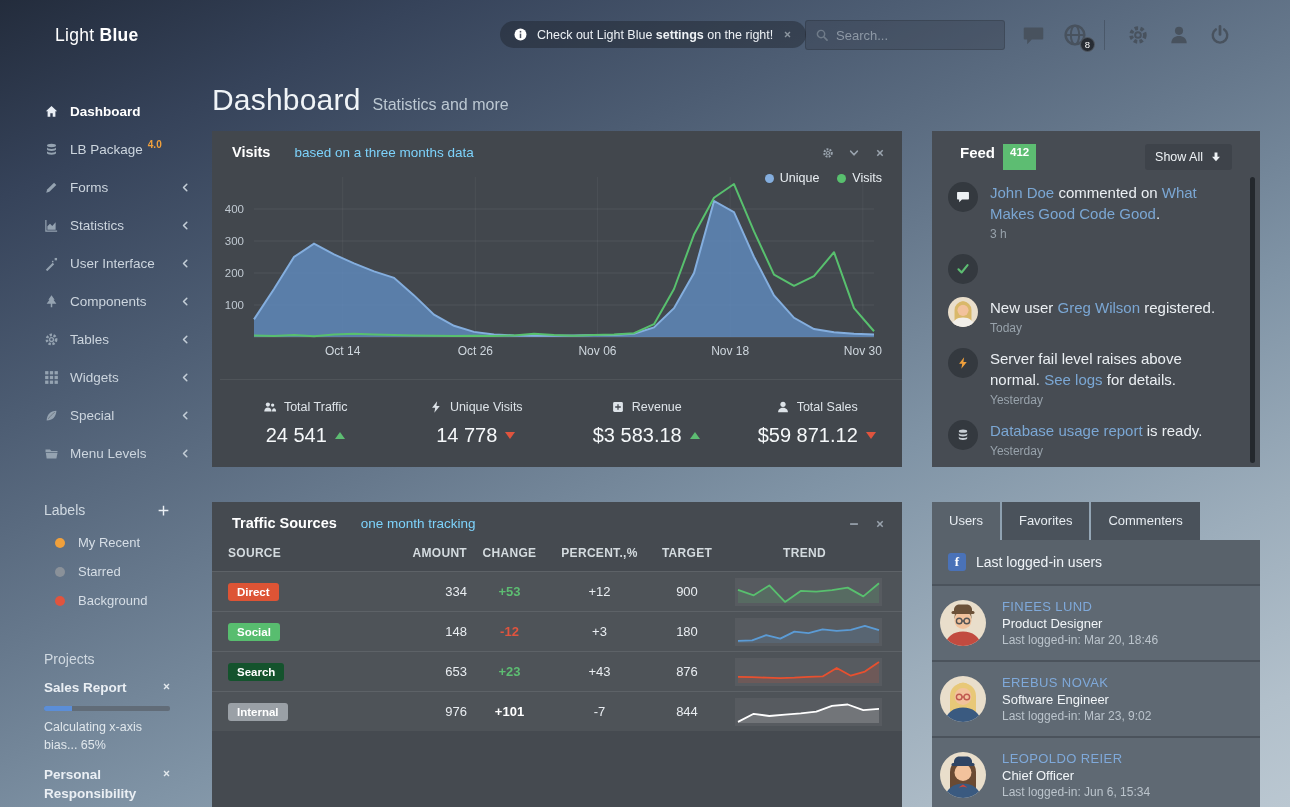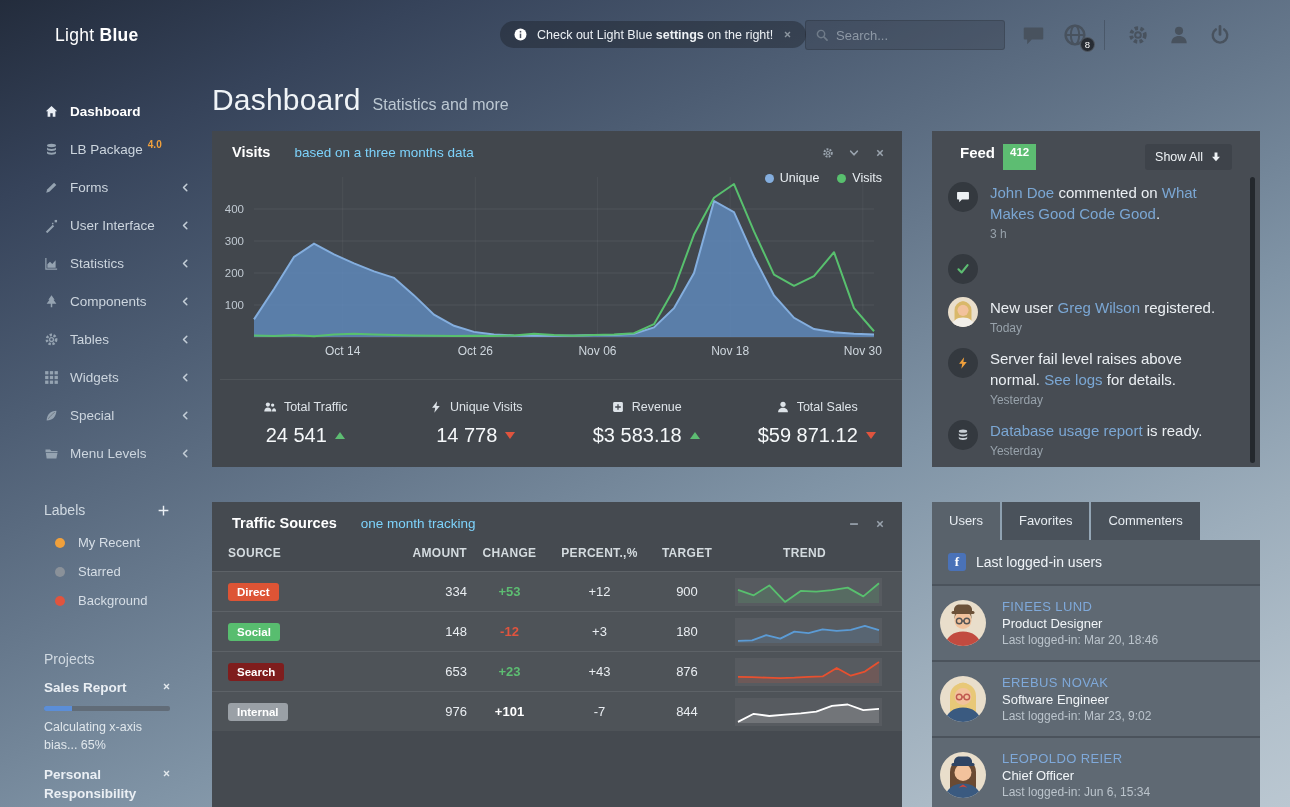--- a/index.html
+++ b/index.html
@@ -222,40 +222,40 @@
         <span class="nav-label">Forms</span>
         <span class="icon chev">
           <svg viewBox="0 0 20 20">
             <polyline points="12,5 7,10 12,15" fill="none" stroke="currentColor" stroke-width="2.4" stroke-linecap="round" stroke-linejoin="round"></polyline>
           </svg>
         </span>
       </div>
       <div class="nav-item">
         <span class="icon nav-ic">
           <svg viewBox="0 0 20 20">
+            <path d="M2.5 2.5 V17.5 H17.5" stroke="currentColor" stroke-width="1.6" fill="none"></path>
+            <path d="M4.5 15.5 V11 L8 7.5 L11 10.5 L15.5 5.5 V15.5 Z" fill="currentColor"></path>
+          </svg>
+        </span>
+        <span class="nav-label">Statistics</span>
+        <span class="icon chev">
+          <svg viewBox="0 0 20 20">
+            <polyline points="12,5 7,10 12,15" fill="none" stroke="currentColor" stroke-width="2.4" stroke-linecap="round" stroke-linejoin="round"></polyline>
+          </svg>
+        </span>
+      </div>
+      <div class="nav-item">
+        <span class="icon nav-ic">
+          <svg viewBox="0 0 20 20">
             <rect x="1.5" y="13.2" width="13" height="2.8" transform="rotate(-45 8 14.6)" fill="currentColor"></rect>
             <rect x="14.2" y="2.6" width="3.2" height="3.2" fill="currentColor"></rect>
             <rect x="10.6" y="6.4" width="2" height="2" fill="currentColor"></rect>
           </svg>
         </span>
         <span class="nav-label">User Interface</span>
-        <span class="icon chev">
-          <svg viewBox="0 0 20 20">
-            <polyline points="12,5 7,10 12,15" fill="none" stroke="currentColor" stroke-width="2.4" stroke-linecap="round" stroke-linejoin="round"></polyline>
-          </svg>
-        </span>
-      </div>
-      <div class="nav-item">
-        <span class="icon nav-ic">
-          <svg viewBox="0 0 20 20">
-            <path d="M2.5 2.5 V17.5 H17.5" stroke="currentColor" stroke-width="1.6" fill="none"></path>
-            <path d="M4.5 15.5 V11 L8 7.5 L11 10.5 L15.5 5.5 V15.5 Z" fill="currentColor"></path>
-          </svg>
-        </span>
-        <span class="nav-label">Statistics</span>
         <span class="icon chev">
           <svg viewBox="0 0 20 20">
             <polyline points="12,5 7,10 12,15" fill="none" stroke="currentColor" stroke-width="2.4" stroke-linecap="round" stroke-linejoin="round"></polyline>
           </svg>
         </span>
       </div>
       <div class="nav-item">
         <span class="icon nav-ic">
           <svg viewBox="0 0 20 20">
             <path d="M10 1.5 L14.2 7.5 H12.6 L16.5 13 H11 V17.5 H9 V13 H3.5 L7.4 7.5 H5.8 Z" fill="currentColor"></path>
@@ -624,21 +624,21 @@
             <div class="c-tgt">180</div>
             <div class="c-trd">
               <svg width="147" height="28">
                 <rect x="0" y="0" width="147" height="28" fill="rgba(255,255,255,0.05)"></rect>
                 <polygon points="3.0,22.8 17.1,22.4 31.2,17.1 45.3,20.6 59.4,13.6 73.5,15.1 87.6,11.4 101.7,12.9 115.8,11.8 129.9,7.8 144.0,12.2 144,25 3,25" fill="#5b9bd5" fill-opacity="0.16"></polygon>
                 <polyline points="3.0,22.8 17.1,22.4 31.2,17.1 45.3,20.6 59.4,13.6 73.5,15.1 87.6,11.4 101.7,12.9 115.8,11.8 129.9,7.8 144.0,12.2" fill="none" stroke="#5b9bd5" stroke-width="1.8" stroke-linejoin="round"></polyline>
               </svg>
             </div>
           </div>
           <div class="t-row">
-            <div class="c-src"><span class="src-badge" style="background:#7f1d1d">Search</span></div>
+            <div class="c-src"><span class="src-badge" style="background:#14532d">Search</span></div>
             <div class="c-amt">653</div>
             <div class="c-chg chg-green">+23</div>
             <div class="c-pct">+43</div>
             <div class="c-tgt">876</div>
             <div class="c-trd">
               <svg width="147" height="28">
                 <rect x="0" y="0" width="147" height="28" fill="rgba(255,255,255,0.05)"></rect>
                 <polygon points="3.0,18.8 17.1,19.1 31.2,19.7 45.3,20.2 59.4,19.7 73.5,18.8 87.6,18.4 101.7,10.0 115.8,17.7 129.9,13.6 144.0,4.1 144,25 3,25" fill="#e8502f" fill-opacity="0.16"></polygon>
                 <polyline points="3.0,18.8 17.1,19.1 31.2,19.7 45.3,20.2 59.4,19.7 73.5,18.8 87.6,18.4 101.7,10.0 115.8,17.7 129.9,13.6 144.0,4.1" fill="none" stroke="#e8502f" stroke-width="1.8" stroke-linejoin="round"></polyline>
               </svg>

